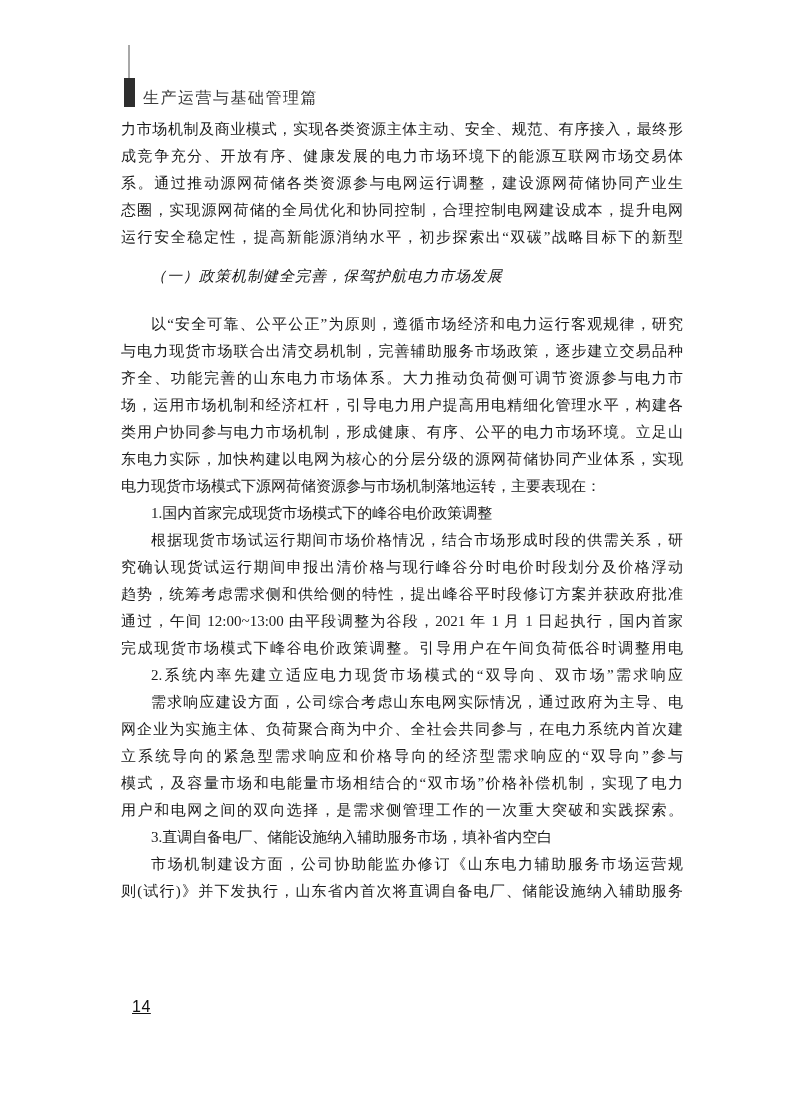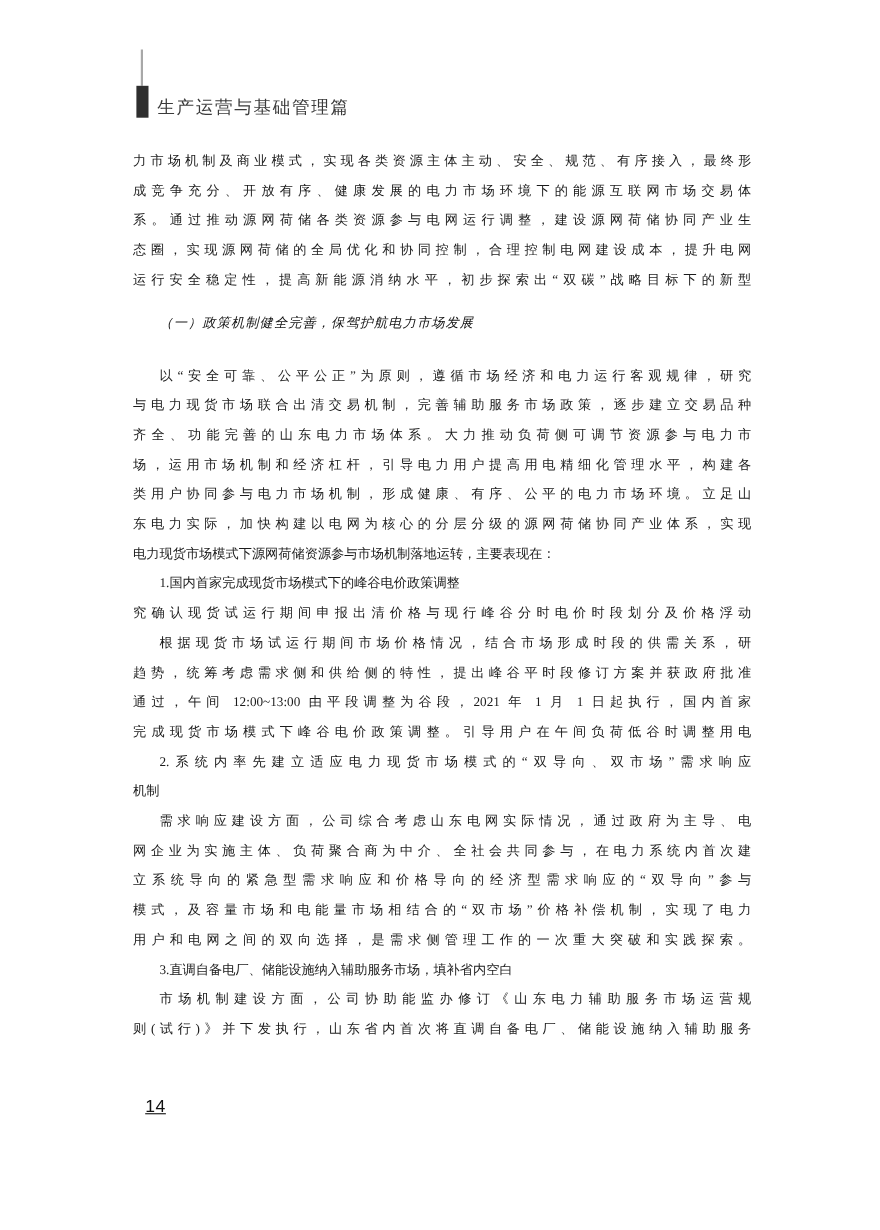--- a/index.html
+++ b/index.html
@@ -38,23 +38,23 @@
     top: 88px;
     font-size: 16px;
     color: #3a3a3a;
     letter-spacing: 1.5px;
     white-space: nowrap;
   }
   
   .body-text {
     position: absolute;
     left: 121px;
-    top: 133px;
+    top: 116px;
     width: 562px;
-    font-size: 12px;
+    font-size: 15px;
     color: #1b1b1b;
   }
   .line {
     height: 27px;
     line-height: 27px;
     text-align: justify;
     text-align-last: justify;
     white-space: nowrap;
     overflow: visible;
   }
@@ -103,27 +103,26 @@
     <div class="line">运行安全稳定性，提高新能源消纳水平，初步探索出“双碳”战略目标下的新型</div>
     <div class="line heading indent">（一）政策机制健全完善，保驾护航电力市场发展</div>
     <div class="line indent">以“安全可靠、公平公正”为原则，遵循市场经济和电力运行客观规律，研究</div>
     <div class="line">与电力现货市场联合出清交易机制，完善辅助服务市场政策，逐步建立交易品种</div>
     <div class="line">齐全、功能完善的山东电力市场体系。大力推动负荷侧可调节资源参与电力市</div>
     <div class="line">场，运用市场机制和经济杠杆，引导电力用户提高用电精细化管理水平，构建各</div>
     <div class="line">类用户协同参与电力市场机制，形成健康、有序、公平的电力市场环境。立足山</div>
     <div class="line">东电力实际，加快构建以电网为核心的分层分级的源网荷储协同产业体系，实现</div>
     <div class="line end">电力现货市场模式下源网荷储资源参与市场机制落地运转，主要表现在：</div>
     <div class="line indent end">1.国内首家完成现货市场模式下的峰谷电价政策调整</div>
+    <div class="line indent">根据现货市场试运行期间市场价格情况，结合市场形成时段的供需关系，研</div>
     <div class="line">究确认现货试运行期间申报出清价格与现行峰谷分时电价时段划分及价格浮动</div>
-    <div class="line indent">根据现货市场试运行期间市场价格情况，结合市场形成时段的供需关系，研</div>
     <div class="line">趋势，统筹考虑需求侧和供给侧的特性，提出峰谷平时段修订方案并获政府批准</div>
     <div class="line">通过，午间 12:00~13:00 由平段调整为谷段，2021 年 1 月 1 日起执行，国内首家</div>
     <div class="line">完成现货市场模式下峰谷电价政策调整。引导用户在午间负荷低谷时调整用电</div>
     <div class="line indent">2.系统内率先建立适应电力现货市场模式的“双导向、双市场”需求响应</div>
-    <div class="line end">机制</div>
     <div class="line indent">需求响应建设方面，公司综合考虑山东电网实际情况，通过政府为主导、电</div>
     <div class="line">网企业为实施主体、负荷聚合商为中介、全社会共同参与，在电力系统内首次建</div>
     <div class="line">立系统导向的紧急型需求响应和价格导向的经济型需求响应的“双导向”参与</div>
     <div class="line">模式，及容量市场和电能量市场相结合的“双市场”价格补偿机制，实现了电力</div>
     <div class="line">用户和电网之间的双向选择，是需求侧管理工作的一次重大突破和实践探索。</div>
     <div class="line indent end">3.直调自备电厂、储能设施纳入辅助服务市场，填补省内空白</div>
     <div class="line indent">市场机制建设方面，公司协助能监办修订《山东电力辅助服务市场运营规</div>
     <div class="line">则(试行)》并下发执行，山东省内首次将直调自备电厂、储能设施纳入辅助服务</div>
   </div>
 

